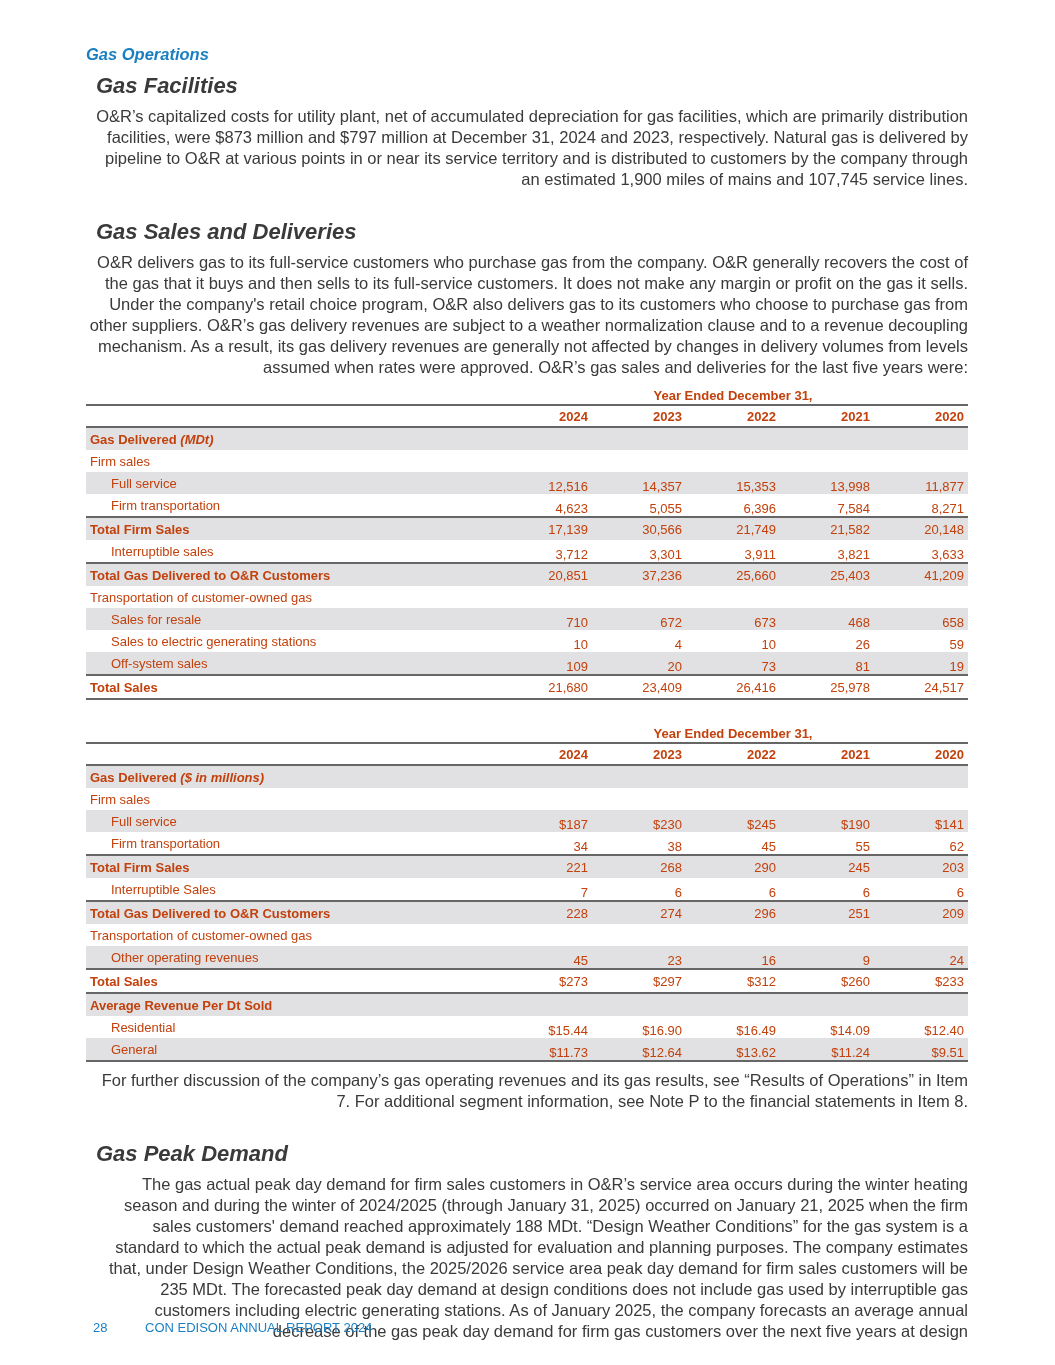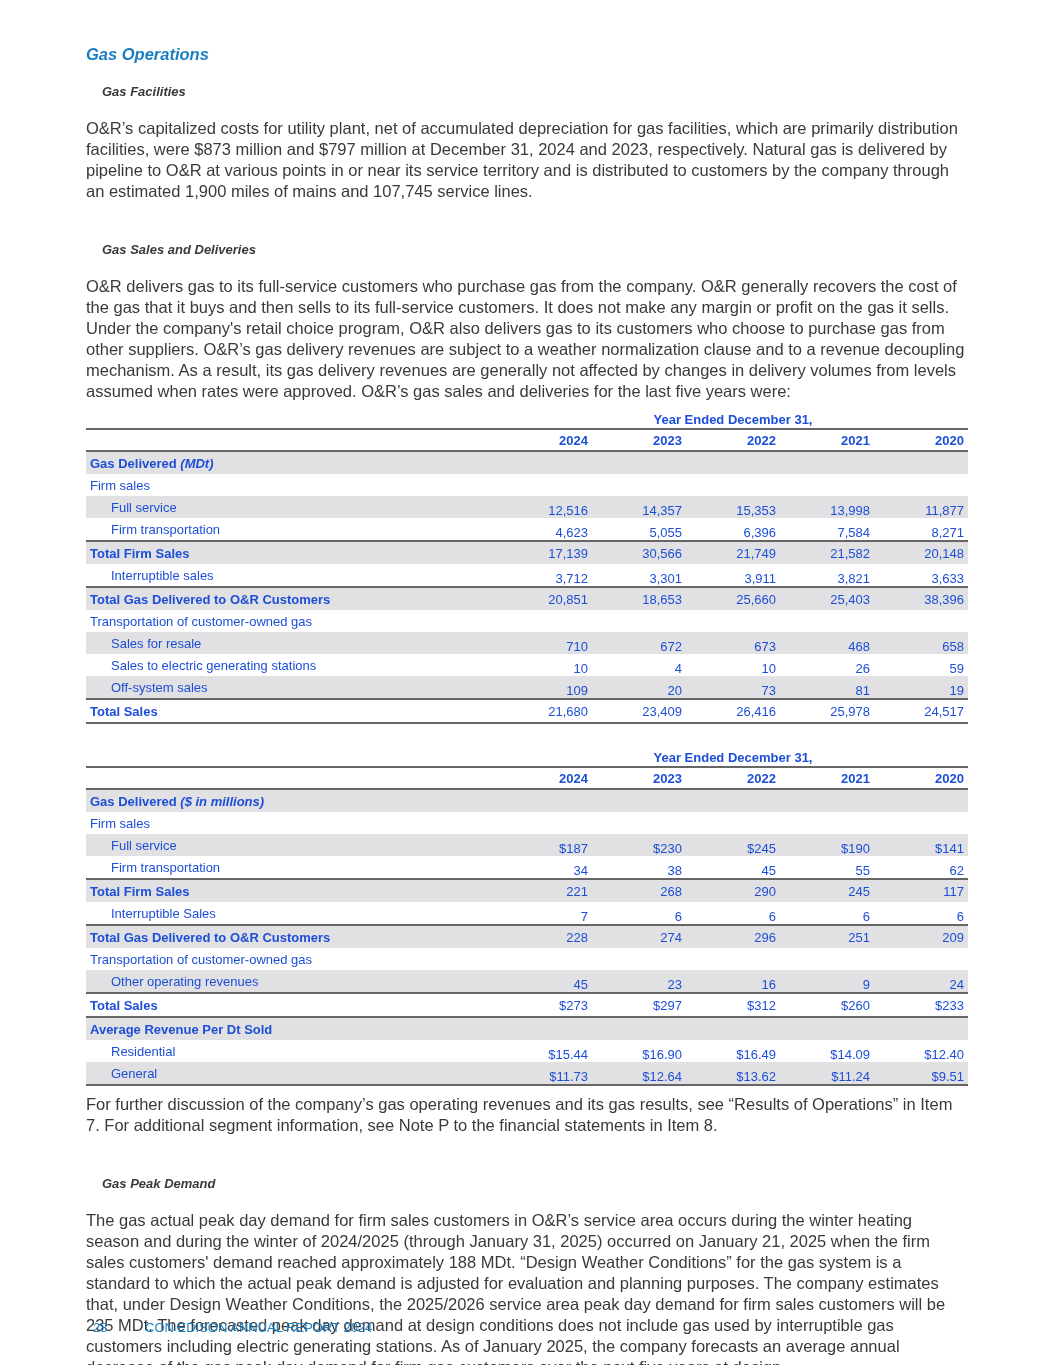--- a/index.html
+++ b/index.html
@@ -2,25 +2,25 @@
 <html><head>
 <meta charset="utf-8">
 <style>
   html, body { margin: 0; padding: 0; background: #ffffff; }
   body {
     width: 1055px; height: 1365px; position: relative; overflow: hidden;
     font-family: "Liberation Sans", sans-serif; color: #3a3a3a;
   }
   .page { position: absolute; left: 86px; top: 44px; width: 882px; }
   .h-section { color: #1a7fc1; font-weight: bold; font-style: italic; font-size: 16.5px; line-height: 21px; margin: 0; }
-  .h-sub { color: #3a3a3a; font-weight: bold; font-style: italic; font-size: 13px; line-height: 21px; margin: 16px; }
-  .para { font-size: 16.5px; line-height: 21px; margin: 0; color: #3a3a3a; }
+  .h-sub { color: #3a3a3a; font-weight: bold; font-style: italic; font-size: 22px; line-height: 21px; margin: 10px; }
+  .para { font-size: 16.5px; line-height: 21px; margin: 0; color: #3a3a3a; text-align: right; }
   .gap { height: 21px; }
 
-  table.fin { width: 882px; border-collapse: collapse; font-size: 13px; color: #1d4ed8; }
+  table.fin { width: 882px; border-collapse: collapse; font-size: 13px; color: #c2410c; }
   table.fin td { padding: 0 4px; height: 22px; vertical-align: middle; }
   table.fin td.num { text-align: right; width: 86px; padding-right: 4px; }
   table.fin td.lbl { }
   table.fin tr.indent td.lbl { padding-left: 25px; }
   table.fin tr.shade td { background: #e1e1e3; }
   table.fin tr.bold td { font-weight: bold; }
   table.fin tr.top-rule td { border-top: 2px solid #666; }
   table.fin tr.bottom-rule td { border-bottom: 2px solid #666; }
   table.fin tr.caption td { height: 18px; font-weight: bold; text-align: center; font-size: 13px; }
   table.fin tr.years td { font-weight: bold; text-align: right; border-top: 2px solid #666; border-bottom: 2px solid #666; height: 20px; }
@@ -95,24 +95,24 @@
       <td class="lbl">Interruptible sales</td>
       <td class="num">3,712</td>
           <td class="num">3,301</td>
           <td class="num">3,911</td>
           <td class="num">3,821</td>
           <td class="num">3,633</td>
     </tr>
     <tr class="shade top-rule">
       <td class="lbl" style="font-weight:bold">Total Gas Delivered to O&amp;R Customers</td>
       <td class="num">20,851</td>
-          <td class="num">18,653</td>
+          <td class="num">37,236</td>
           <td class="num">25,660</td>
           <td class="num">25,403</td>
-          <td class="num">38,396</td>
+          <td class="num">41,209</td>
     </tr>
     <tr>
       <td class="lbl">Transportation of customer-owned gas</td>
           <td class="num"></td>
           <td class="num"></td>
           <td class="num"></td>
           <td class="num"></td>
           <td class="num"></td>
     </tr>
     <tr class="shade indent">
@@ -191,21 +191,21 @@
           <td class="num">45</td>
           <td class="num">55</td>
           <td class="num">62</td>
     </tr>
     <tr class="shade top-rule">
       <td class="lbl" style="font-weight:bold">Total Firm Sales</td>
       <td class="num">221</td>
           <td class="num">268</td>
           <td class="num">290</td>
           <td class="num">245</td>
-          <td class="num">117</td>
+          <td class="num">203</td>
     </tr>
     <tr class="indent">
       <td class="lbl">Interruptible Sales</td>
       <td class="num">7</td>
           <td class="num">6</td>
           <td class="num">6</td>
           <td class="num">6</td>
           <td class="num">6</td>
     </tr>
     <tr class="shade top-rule">

